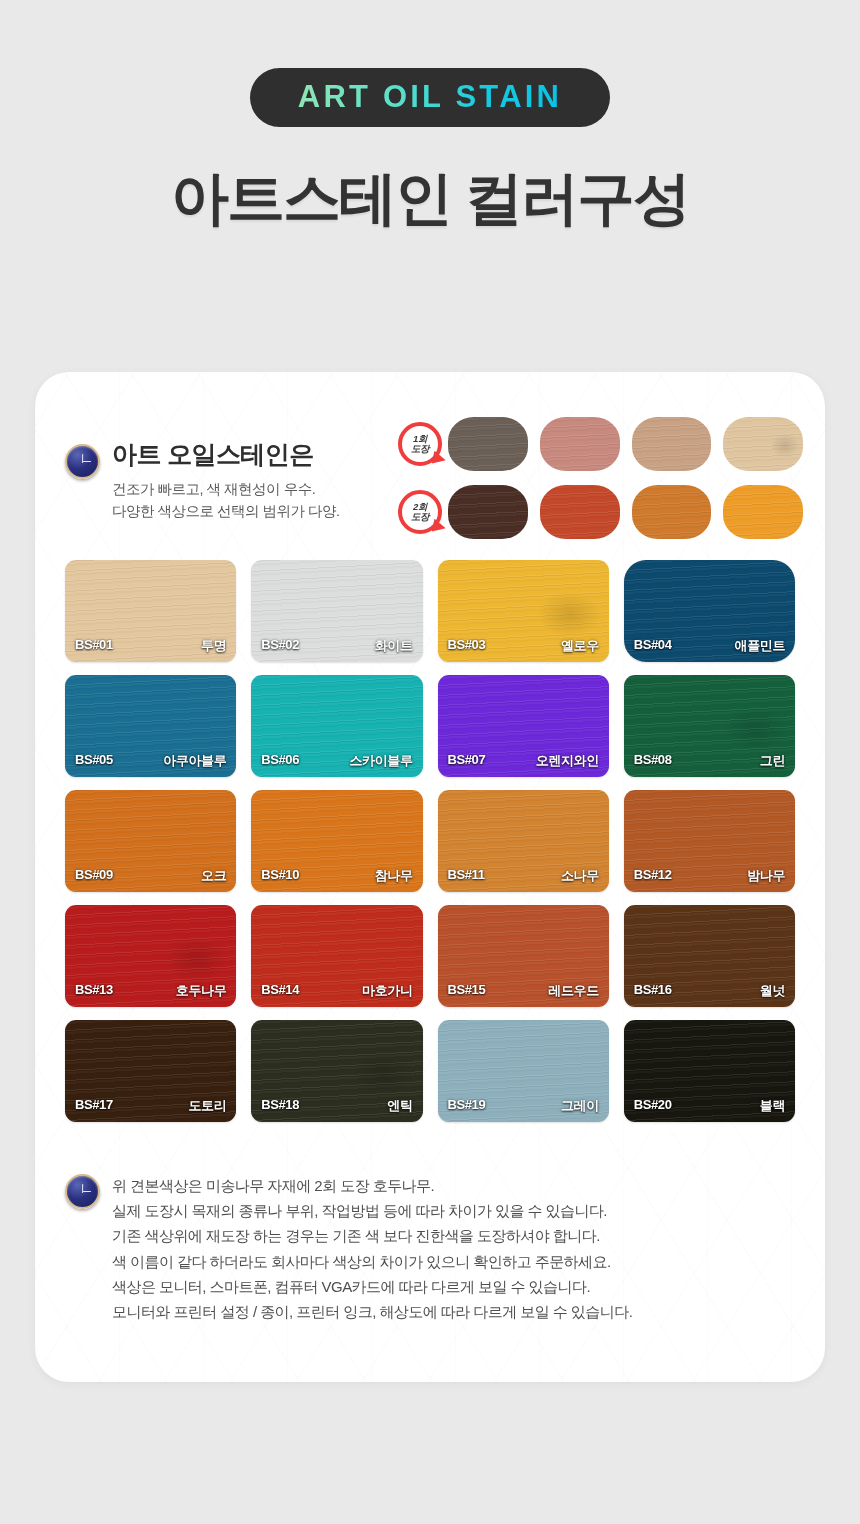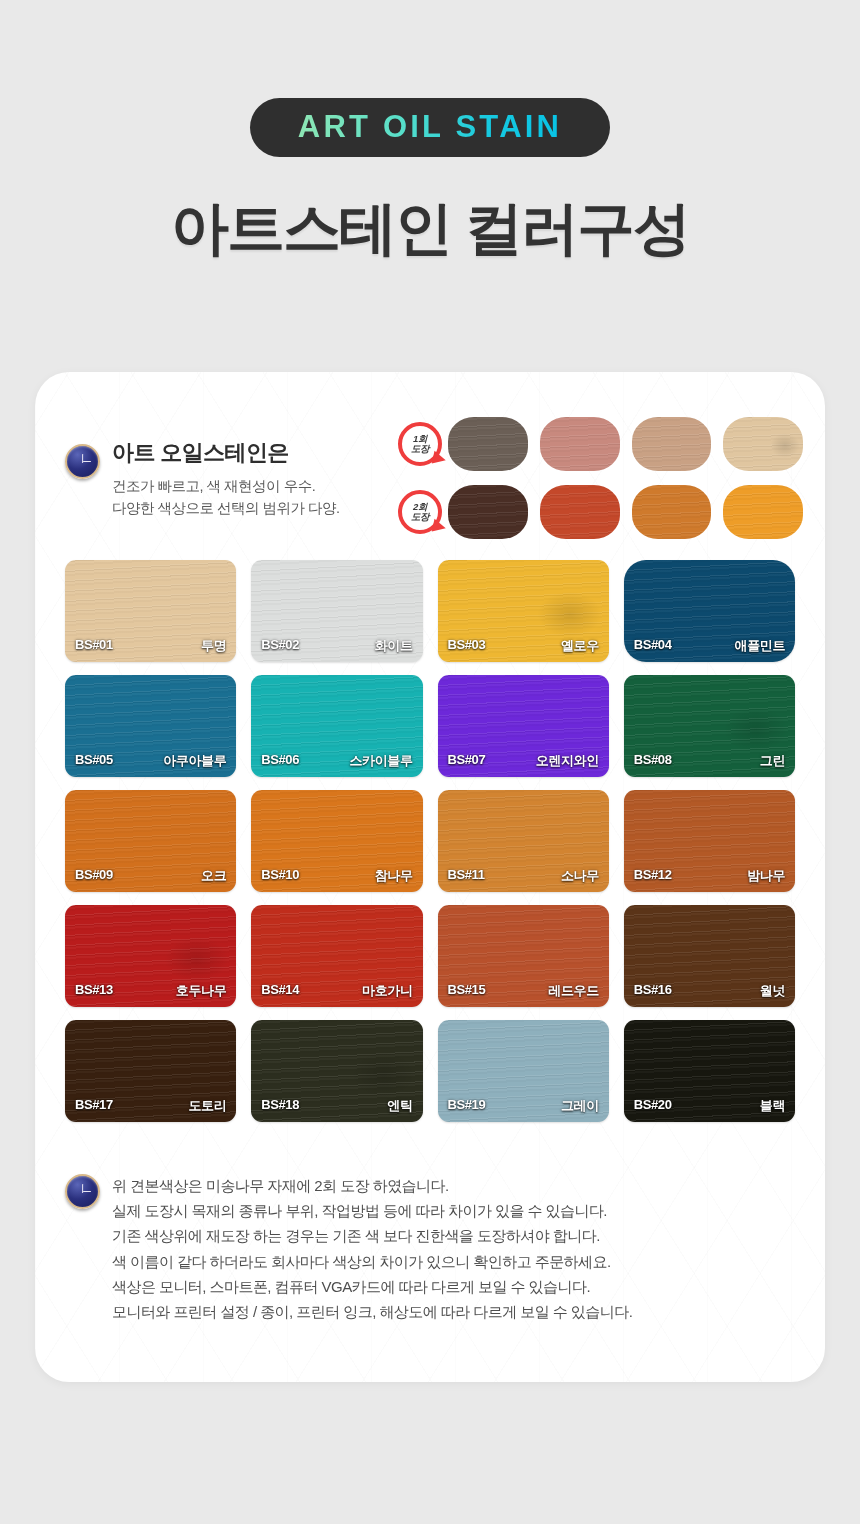--- a/index.html
+++ b/index.html
@@ -10,21 +10,21 @@
   body {
     width: 860px;
     height: 1524px;
     overflow: hidden;
     font-family: "Liberation Sans", "DejaVu Sans", sans-serif;
     position: relative;
   }
 
   
   .header {
-    padding-top: 98px;
+    padding-top: 68px;
     text-align: center;
   }
   .badge-pill {
     display: inline-block;
     background: #2f2f2f;
     border-radius: 34px;
     padding: 13px 48px 15px 48px;
     line-height: 1;
   }
   .badge-pill-text {
@@ -104,21 +104,21 @@
     width: 1.8px; height: 9px;
     left: 50%; top: 25%;
     transform: translateX(-50%);
   }
   .clock-icon::after {
     width: 8px; height: 1.8px;
     left: 50%; top: 50%;
     transform: translateY(-50%);
   }
   .intro-heading {
-    font-size: 22px;
+    font-size: 25px;
     font-weight: bold;
     color: #2e2e2e;
     margin: 0 0 7px 0;
     letter-spacing: -0.6px;
   }
   .intro-line {
     font-size: 14.5px;
     color: #5a5a5a;
     line-height: 1.52;
     letter-spacing: -0.5px;
@@ -470,21 +470,21 @@
         <div class="swatch-labels">
           <span class="swatch-code">BS#20</span>
           <span class="swatch-name">블랙</span>
         </div>
       </div>
     </div>
 
   <div class="notes">
     <div class="clock-icon" style="margin-top:2px"></div>
     <div class="notes-body">
-      <div class="note-line">위 견본색상은 미송나무 자재에 2회 도장 하였습니다.</div>
+      <div class="note-line">위 견본색상은 미송나무 자재에 2회 도장 호두나무.</div>
       <div class="note-line">실제 도장시 목재의 종류나 부위, 작업방법 등에 따라 차이가 있을 수 있습니다.</div>
       <div class="note-line">기존 색상위에 재도장 하는 경우는 기존 색 보다 진한색을 도장하셔야 합니다.</div>
       <div class="note-line">색 이름이 같다 하더라도 회사마다 색상의 차이가 있으니 확인하고 주문하세요.</div>
       <div class="note-line">색상은 모니터, 스마트폰, 컴퓨터 VGA카드에 따라 다르게 보일 수 있습니다.</div>
       <div class="note-line">모니터와 프린터 설정 / 종이, 프린터 잉크, 해상도에 따라 다르게 보일 수 있습니다.</div>
     </div>
   </div>
 
 </div>
 

